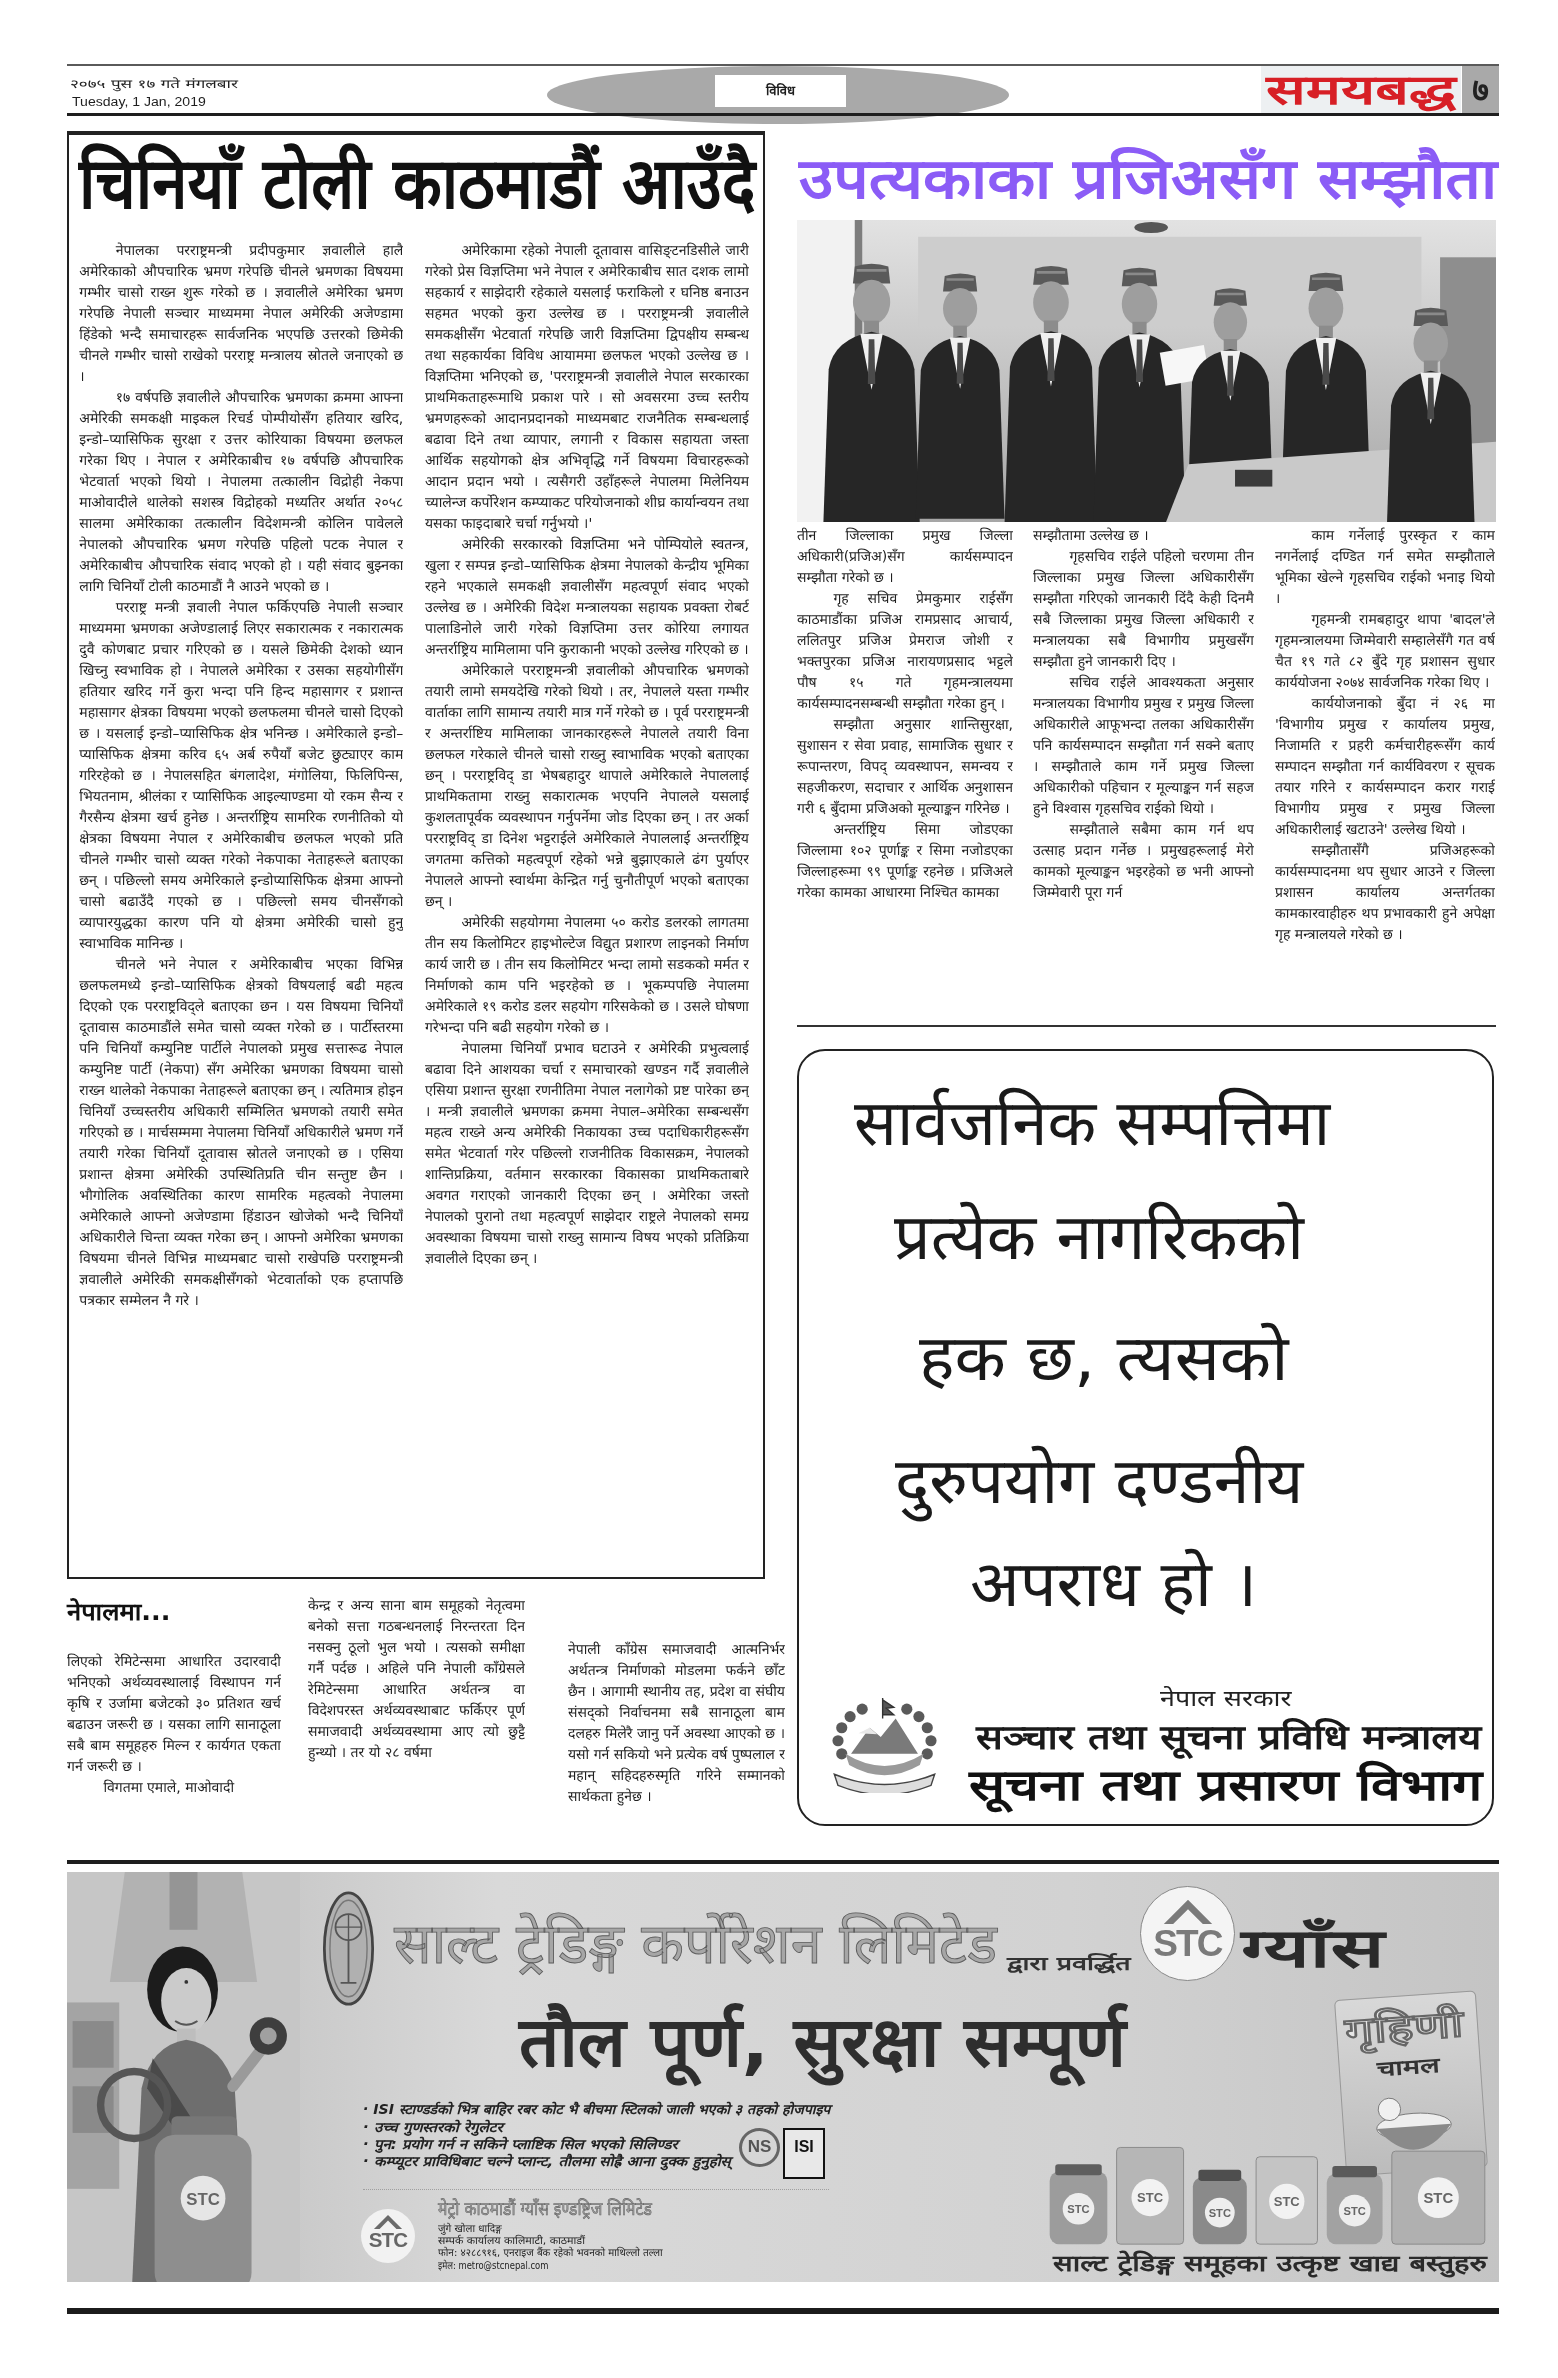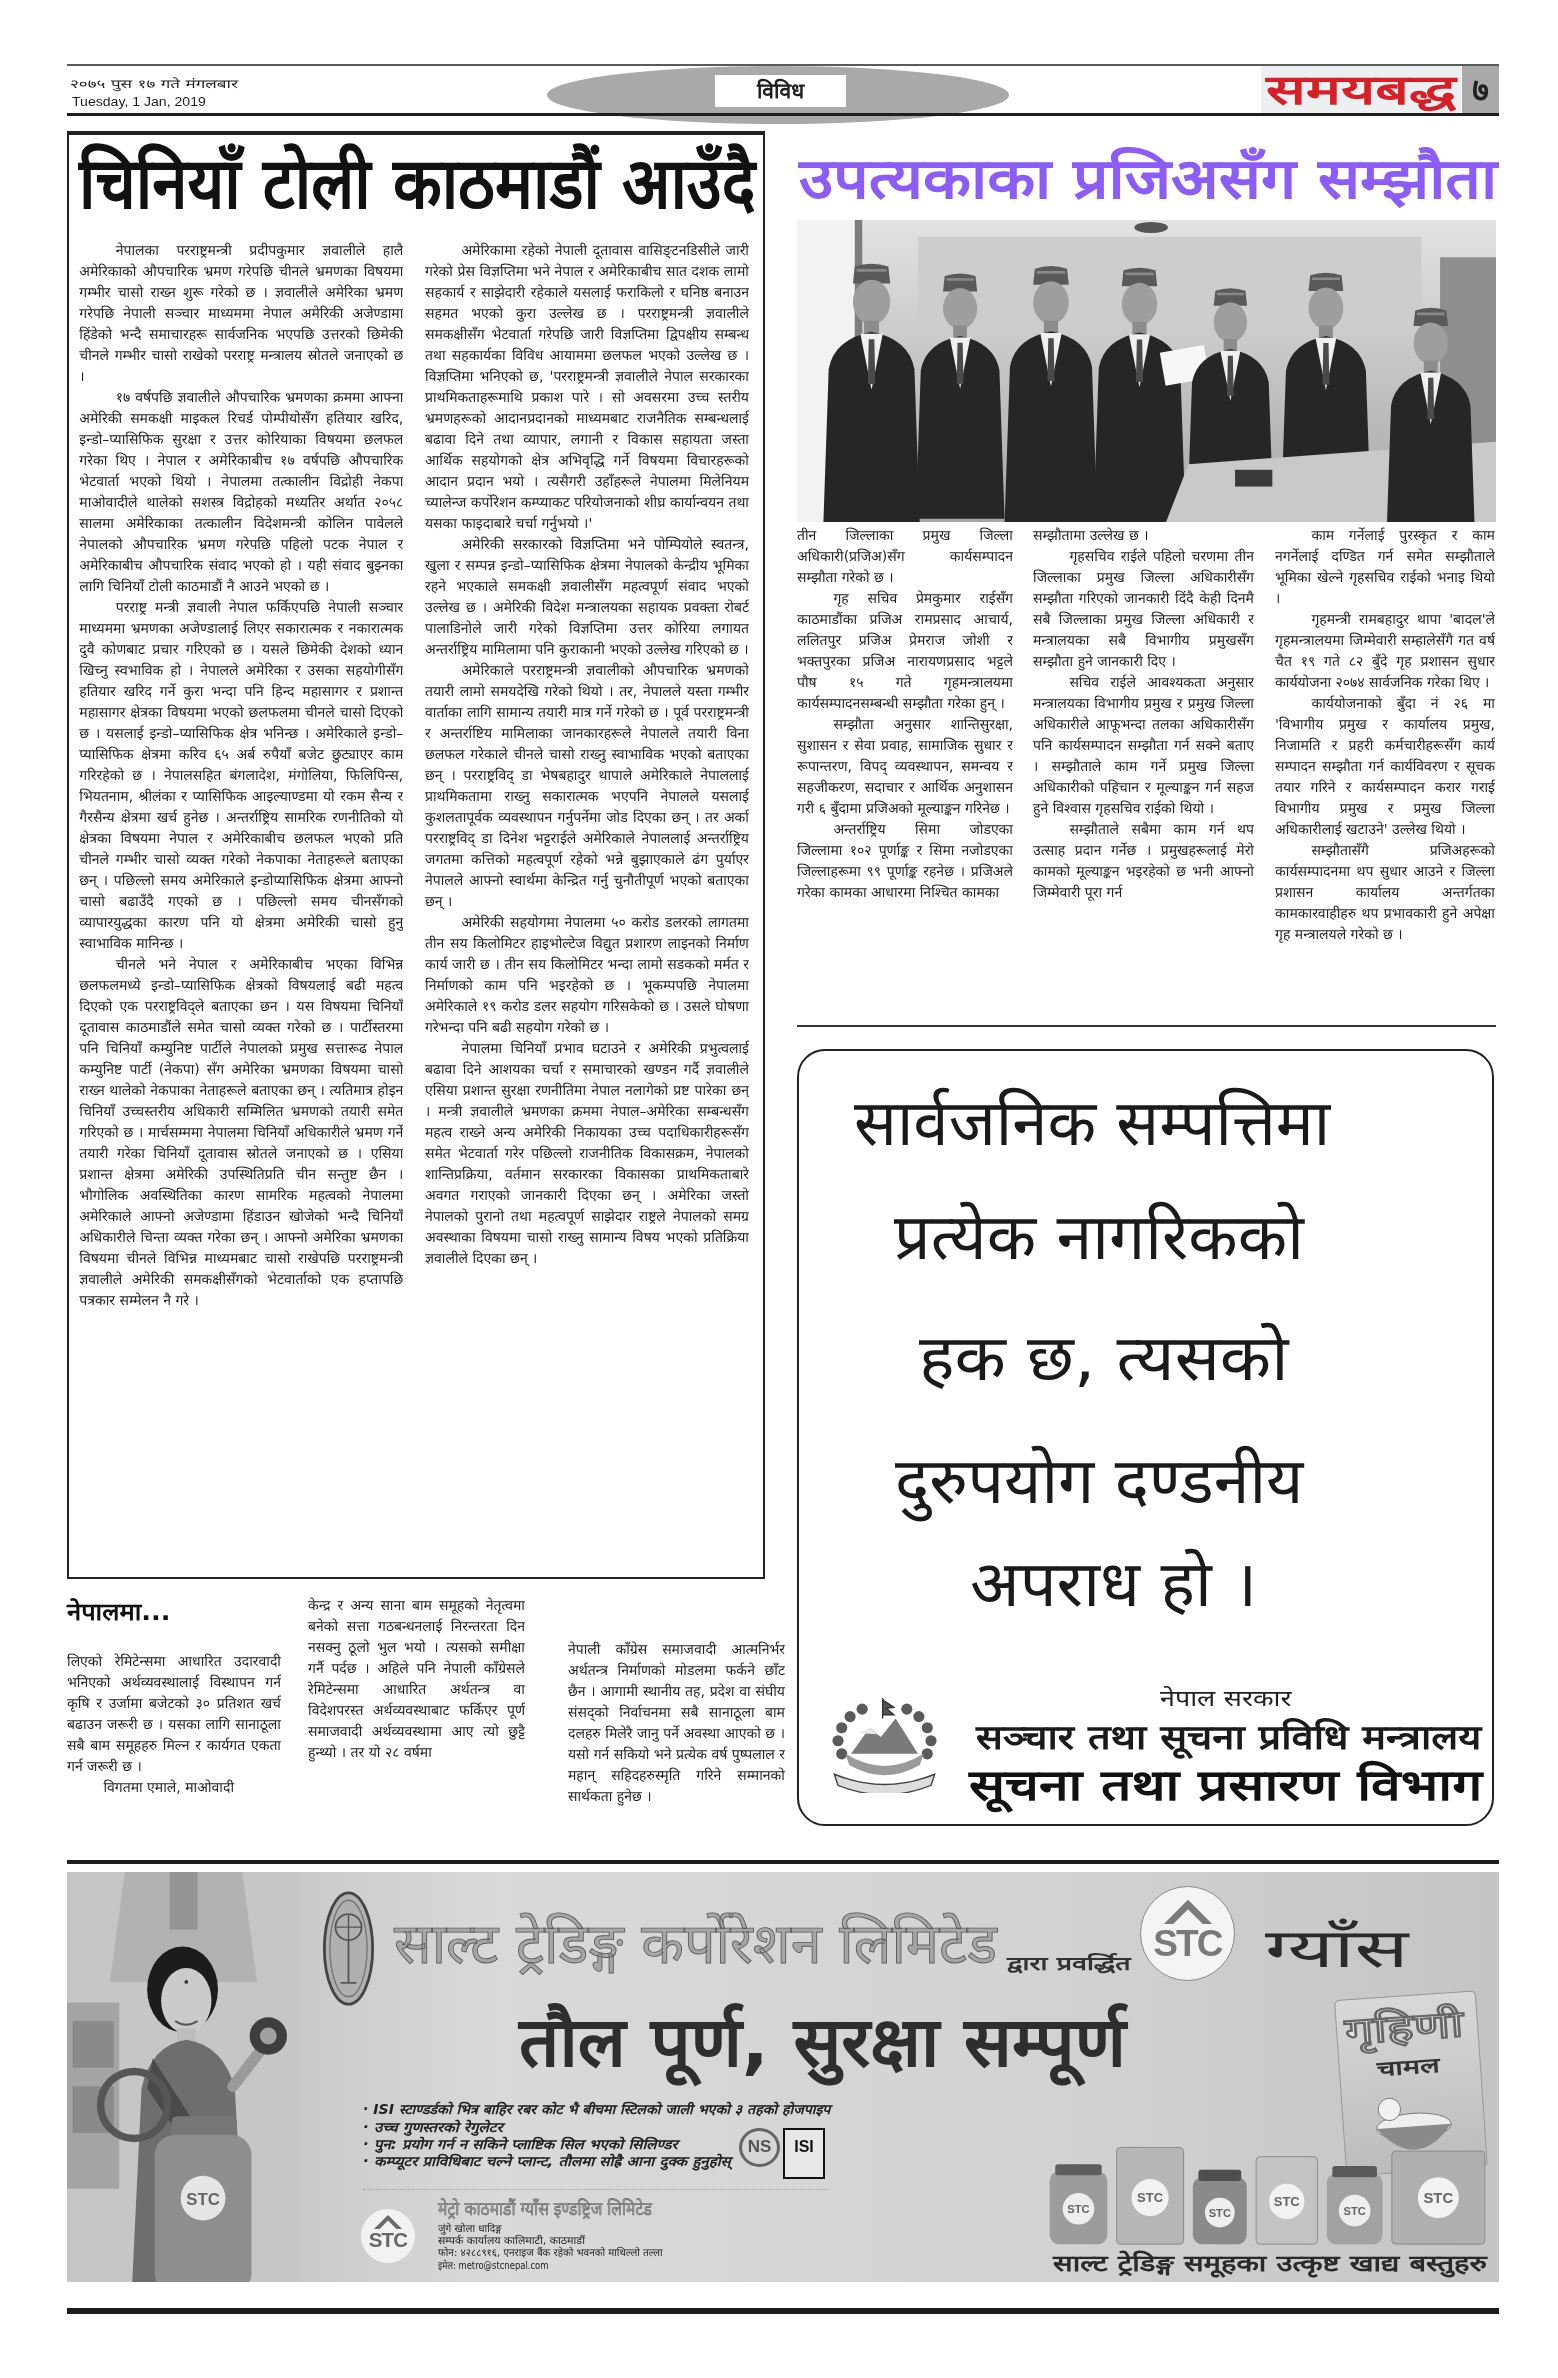--- a/index.html
+++ b/index.html
@@ -9,21 +9,21 @@
   .fit { position:absolute; white-space:nowrap; overflow:visible; }
   .fit-inner { display:inline-block; transform-origin:0 50%; white-space:nowrap; }
 
   
   .rule-top { left:67px; top:64px; width:1432px; height:1.9px; background:#5a5a5a; }
   .rule-bottom { left:67px; top:113px; width:1432px; height:2.8px; background:var(--rule_dark, #1e1e1e); }
   .date1 { left:70px; top:76px; width:170px; height:16px; font-size:12px; line-height:16px; }
   .date2 { left:72px; top:94px; width:135px; height:16px; font-size:12px; line-height:16px; font-family:"Liberation Sans", sans-serif; }
   .ellipse { left:547px; top:66px; width:462px; height:58px; border-radius:50%; background:var(--ellipse_gray, #a9a9a9); }
   .section-box { left:715px; top:75px; width:131px; height:32px; background:#fff; }
-  .section-label { left:715px; top:75px; width:131px; height:32px; text-align:center; font-size:21px; line-height:32px; font-weight:bold; }
+  .section-label { left:715px; top:75px; width:131px; height:32px; text-align:center; font-size:13px; line-height:32px; font-weight:bold; }
   .masthead-bg { left:1261px; top:66px; width:200px; height:48px; background:var(--masthead_bg, #edf0f2); }
   .masthead { left:1266px; top:67px; width:190px; height:47px; font-size:41px; line-height:47px; font-weight:bold; color:var(--masthead_red, #d71f26); }
   .pagenum { left:1462px; top:66px; width:37px; height:48px; background:var(--ellipse_gray, #a9a9a9); font-size:32px; line-height:48px; text-align:center; font-weight:bold; color:#222; }
 
   
   .lead-box { left:67px; top:131px; width:694px; height:1442px; border:2.8px solid #222; border-top-width:4.7px; }
   .lead-headline { left:10.3px; top:7.5px; width:675px; height:82px; font-size:71px; line-height:82px; font-weight:bold; color:#111; }
   .col { position:absolute; overflow:hidden; font-size:14px; line-height:21px; text-align:justify; color:#1f1f1f; }
   .col p { margin:0; text-indent:2.6em; }
   .col p.cont { text-indent:0; }
@@ -56,21 +56,21 @@
   .ad-rule { left:67px; top:1860px; width:1432px; height:3.7px; background:#1e1e1e; }
   .ad-box { left:67px; top:1872px; width:1432px; height:410px; overflow:hidden;
             background:linear-gradient(90deg, var(--ad_bg_dark, #b9b9b9) 0%, var(--ad_bg_light, #d9d9d9) 30%, #d2d2d2 70%, #c4c4c4 100%); }
   .ad-woman { left:0; top:0; width:233px; height:410px; }
   .ad-emblem { left:255px; top:17.7px; width:53px; height:117px; }
   .ad-company { left:327px; top:42px; width:602px; height:60px; font-size:56px; line-height:60px; color:#a6a6a6; -webkit-text-stroke:0.9px #5c5c5c; }
   .ad-promoted { left:940px; top:80px; width:124px; height:24px; font-size:18.6px; line-height:24px; font-weight:bold; color:#333; }
   .ad-logo { left:1073px; top:14px; width:93px; height:93px; border-radius:50%; background:#f4f4f4; border:1.9px solid #888; }
   .ad-logo-text { position:absolute; left:0; top:35px; width:93px; text-align:center; font-family:"Liberation Sans", sans-serif; font-weight:bold; font-size:37px; line-height:43px; color:#7a7a7a; letter-spacing:-1.9px; }
   .ad-logo-roof { position:absolute; left:20.5px; top:9.3px; width:52px; height:30px; }
-  .ad-product { left:1174px; top:47px; width:144px; height:60px; font-size:54px; line-height:60px; font-weight:normal; color:#2a2a2a;text-align:center; }
+  .ad-product { left:1174px; top:47px; width:144px; height:60px; font-size:54px; line-height:60px; font-weight:bold; color:#2a2a2a; }
   .ad-tagline { left:452px; top:121px; width:607px; height:80px; font-size:69px; line-height:80px; font-weight:bold; color:#2e2e2e;margin-top:9px; }
   .ad-feature { left:296px; height:17px; font-size:13.5px; line-height:17px; font-weight:bold; color:#222;font-style:italic; }
   .ad-cert-ns { left:672px; top:256px; width:41px; height:39px; border-radius:50%; border:3.7px solid #666; box-sizing:border-box; font-family:"Liberation Sans", sans-serif; font-weight:bold; font-size:17px; line-height:32px; text-align:center; color:#555; }
   .ad-cert-isi { left:716px; top:256px; width:42px; height:51px; border:2.8px solid #111; box-sizing:border-box; font-family:"Liberation Sans", sans-serif; font-weight:bold; font-size:16px; line-height:34px; text-align:center; color:#111; background:#e8e8e8; }
   .ad-dots { left:296px; top:317px; width:466px; height:0; border-top:1.9px dotted #a0a0a0; }
   .ad-dist-logo { left:294px; top:337px; width:54px; height:54px; border-radius:50%; background:#f2f2f2; }
   .ad-dist-logo-text { position:absolute; left:0; top:18.6px; width:54px; text-align:center; font-family:"Liberation Sans", sans-serif; font-weight:bold; font-size:20.5px; line-height:24px; color:#666; letter-spacing:-0.9px; }
   .ad-dist-name { left:371px; top:326px; width:214px; height:22.4px; font-size:18.6px; line-height:22.4px; color:#a0a0a0; -webkit-text-stroke:0.6px #666; }
   .ad-dist-line { left:371px; height:11.7px; font-size:10.3px; line-height:11.7px; color:#222; }
   .ad-rice { left:1273px; top:123px; width:140px; height:175px; background:linear-gradient(180deg,#d8d8d8,#bcbcbc); border:1.9px solid #999; transform:rotate(-4deg); border-radius:5.6px; }

